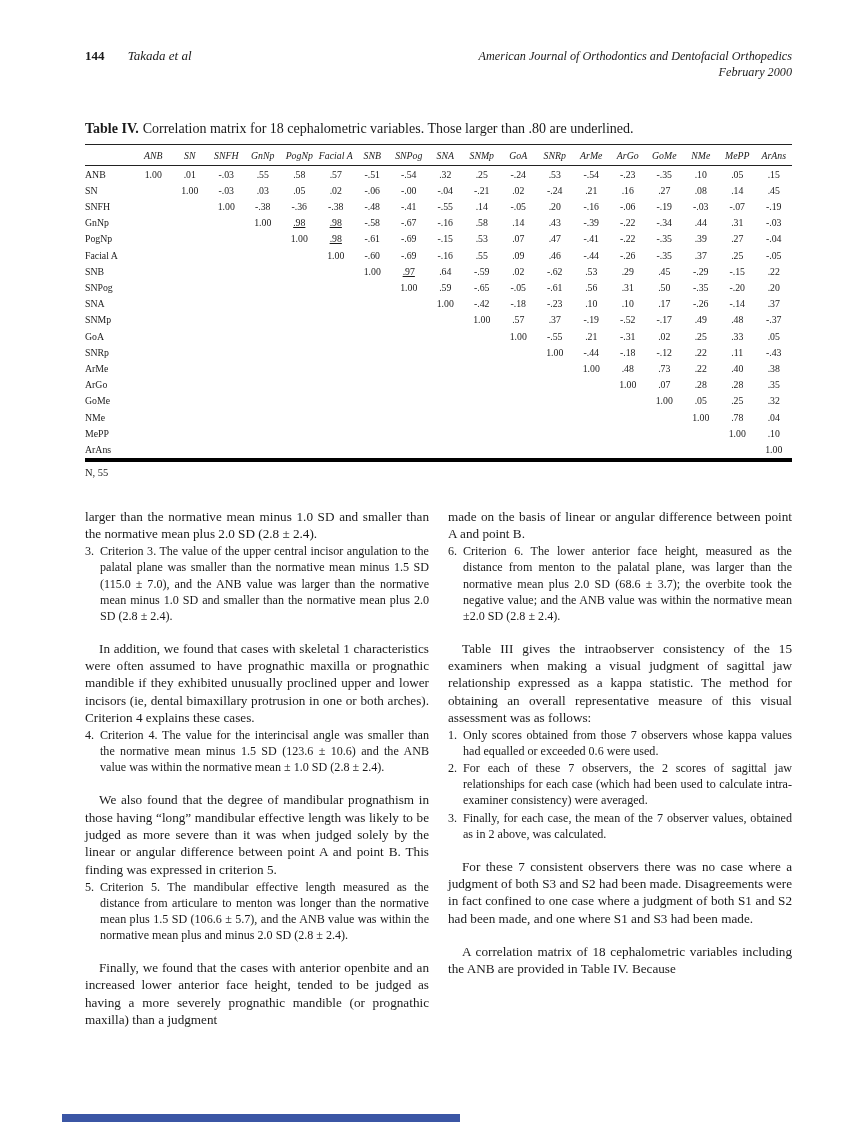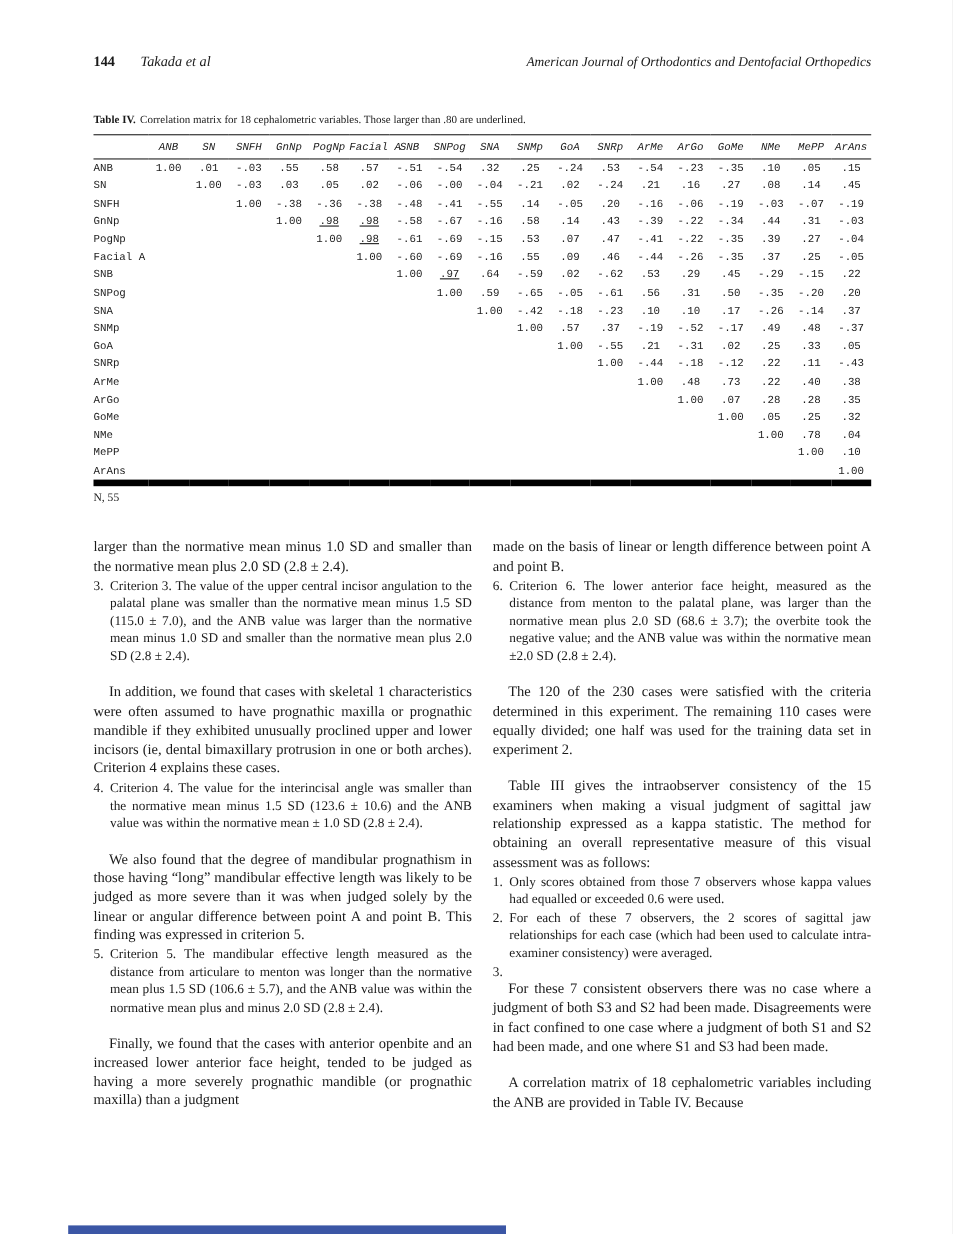--- a/index.html
+++ b/index.html
@@ -10,25 +10,25 @@
   }
   .content { padding:48px 74px 0 85px; }
 
   
   .pg-header { display:flex; justify-content:space-between; align-items:flex-start; font-size:13px; }
   .pagenum { font-weight:bold; }
   .authors { font-style:italic; margin-left:20px; }
   .ph-right { text-align:right; font-style:italic; font-size:12.2px; line-height:1.35; }
 
   
-  .caption { margin-top:40px; font-size:10px; }
+  .caption { margin-top:40px; font-size:14px; }
   .cap-label { font-weight:bold; margin-right:4px; }
   .tbl {
     margin-top:7px; width:100%; border-collapse:collapse; table-layout:fixed;
-    font-size:9.8px; border-top:1.5px solid #222; border-bottom:6px solid #000000;font-family:Liberation Mono, monospace;
+    font-size:9.8px; border-top:1.5px solid #222; border-bottom:4px solid #000000;
   }
   .tbl th, .tbl td { font-weight:normal; text-align:center; white-space:nowrap; padding:1.5px 0; line-height:13.2px; }
   .tbl thead th { font-style:italic; border-bottom:1px solid #222; padding:4px 0 3px; }
   .tbl th.rowlabel { width:50px; text-align:left; }
   .tbl tbody th.rowlabel { font-style:normal; }
   .ul { text-decoration:underline; }
   .footnote { margin-top:5px; font-size:10.5px; }
 
   
   .body-cols { display:flex; gap:19px; margin-top:30px; }
@@ -47,20 +47,21 @@
 <div class="page">
   <div class="content">
 
     <div class="pg-header">
       <div class="ph-left">
         <span class="pagenum">144</span>
         <span class="authors">Takada et al</span>
       </div>
       <div class="ph-right">
         <div>American Journal of Orthodontics and Dentofacial Orthopedics</div>
+        <div>February 2000</div>
       </div>
     </div>
 
     <div class="caption">
       <span class="cap-label">Table IV.</span><span>Correlation matrix for 18 cephalometric variables. Those larger than .80 are underlined.</span>
     </div>
 
     <table class="tbl">
       <thead>
         <tr>
@@ -473,27 +474,26 @@
       <div class="col">
           <div class="para">larger than the normative mean minus 1.0 SD and smaller than the normative mean plus 2.0 SD (2.8 ± 2.4).</div>
           <div class="item"><span class="num">3.</span><span>Criterion 3. The value of the upper central incisor angulation to the palatal plane was smaller than the normative mean minus 1.5 SD (115.0 ± 7.0), and the ANB value was larger than the normative mean minus 1.0 SD and smaller than the normative mean plus 2.0 SD (2.8 ± 2.4).</span></div>
           <div class="para ind">In addition, we found that cases with skeletal 1 characteristics were often assumed to have prognathic maxilla or prognathic mandible if they exhibited unusually proclined upper and lower incisors (ie, dental bimaxillary protrusion in one or both arches). Criterion 4 explains these cases.</div>
           <div class="item"><span class="num">4.</span><span>Criterion 4. The value for the interincisal angle was smaller than the normative mean minus 1.5 SD (123.6 ± 10.6) and the ANB value was within the normative mean ± 1.0 SD (2.8 ± 2.4).</span></div>
           <div class="para ind">We also found that the degree of mandibular prognathism in those having “long” mandibular effective length was likely to be judged as more severe than it was when judged solely by the linear or angular difference between point A and point B. This finding was expressed in criterion 5.</div>
           <div class="item"><span class="num">5.</span><span>Criterion 5. The mandibular effective length measured as the distance from articulare to menton was longer than the normative mean plus 1.5 SD (106.6 ± 5.7), and the ANB value was within the normative mean plus and minus 2.0 SD (2.8 ± 2.4).</span></div>
           <div class="para ind">Finally, we found that the cases with anterior openbite and an increased lower anterior face height, tended to be judged as having a more severely prognathic mandible (or prognathic maxilla) than a judgment</div>
         </div>
       <div class="col">
-          <div class="para">made on the basis of linear or length difference between point A and point B.</div>
+          <div class="para">made on the basis of linear or angular difference between point A and point B.</div>
           <div class="item"><span class="num">6.</span><span>Criterion 6. The lower anterior face height, measured as the distance from menton to the palatal plane, was larger than the normative mean plus 2.0 SD (68.6 ± 3.7); the overbite took the negative value; and the ANB value was within the normative mean ±2.0 SD (2.8 ± 2.4).</span></div>
-          <div class="para ind">The 120 of the 230 cases were satisfied with the criteria determined in this experiment. The remaining 110 cases were equally divided; one half was used for the training data set in experiment 2.</div>
           <div class="para ind">Table III gives the intraobserver consistency of the 15 examiners when making a visual judgment of sagittal jaw relationship expressed as a kappa statistic. The method for obtaining an overall representative measure of this visual assessment was as follows:</div>
           <div class="item"><span class="num">1.</span><span>Only scores obtained from those 7 observers whose kappa values had equalled or exceeded 0.6 were used.</span></div>
           <div class="item"><span class="num">2.</span><span>For each of these 7 observers, the 2 scores of sagittal jaw relationships for each case (which had been used to calculate intra-examiner consistency) were averaged.</span></div>
-          <div class="item"><span class="num">3.</span></div>
+          <div class="item"><span class="num">3.</span><span>Finally, for each case, the mean of the 7 observer values, obtained as in 2 above, was calculated.</span></div>
           <div class="para ind">For these 7 consistent observers there was no case where a judgment of both S3 and S2 had been made. Disagreements were in fact confined to one case where a judgment of both S1 and S2 had been made, and one where S1 and S3 had been made.</div>
           <div class="para ind">A correlation matrix of 18 cephalometric variables including the ANB are provided in Table IV. Because</div>
         </div>
     </div>
 
   </div>
   <div class="bottom-bar" style="background: rgb(59, 86, 165);"></div>
 </div>
 
 </body></html>

